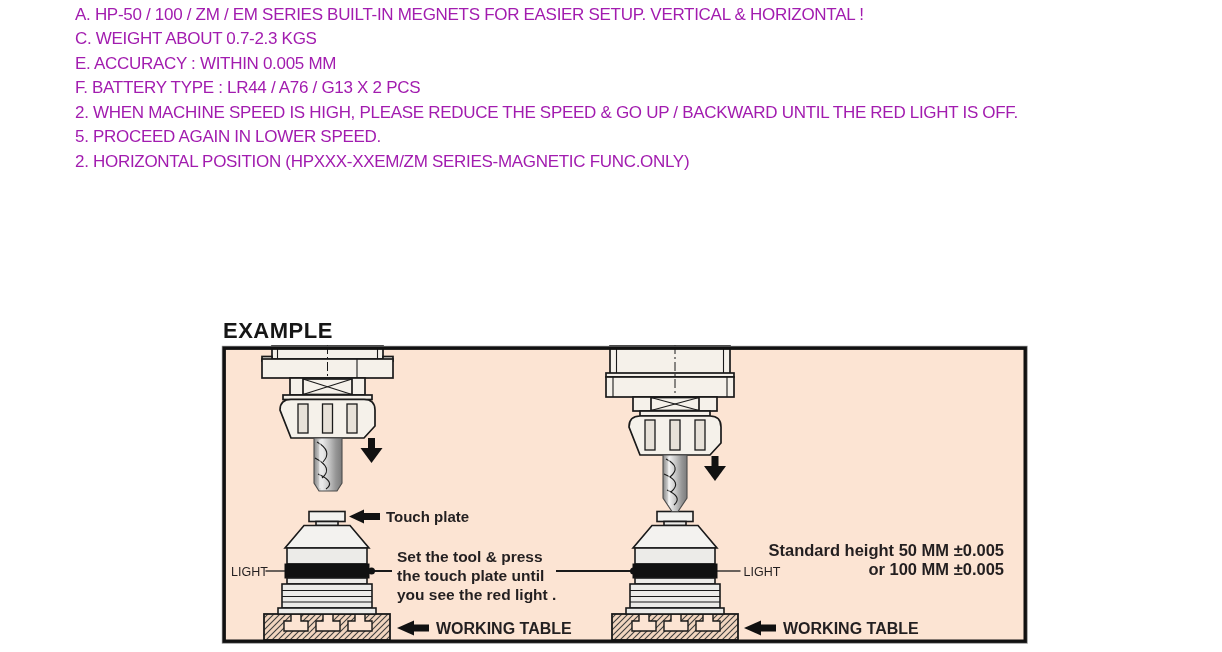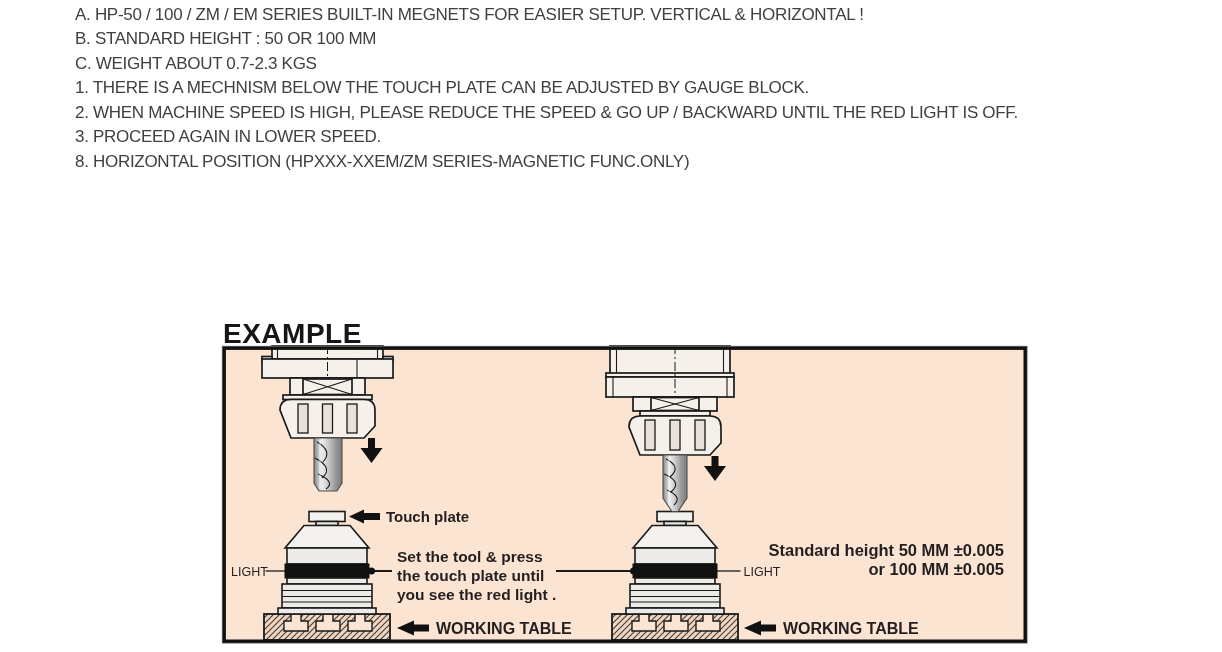--- a/index.html
+++ b/index.html
@@ -3,53 +3,53 @@
 <meta charset="utf-8">
 <style>
   html,body{margin:0;padding:0;}
   body{
     width:1222px;height:652px;position:relative;overflow:hidden;
     background:#ffffff;
     font-family:"Liberation Sans",sans-serif;
   }
   .spec{
     position:absolute;left:75px;top:3px;
-    color:#404040;font-size:17px;letter-spacing:-0.3px;font-weight:500;
+    color:#a21caf;font-size:17px;letter-spacing:-0.3px;font-weight:500;
   }
   .spec .line{height:24.45px;line-height:24.45px;white-space:pre;}
   .spec .indent{padding-left:17px;}
   .example-h{
     position:absolute;left:223px;top:318px;
-    font-size:28px;font-weight:700;color:#161616;letter-spacing:.5px;
+    font-size:22px;font-weight:700;color:#161616;letter-spacing:.5px;
   }
   svg{position:absolute;left:0;top:0;}
   .part{fill:#f5f1ea;stroke:#1a1a1a;stroke-width:1.7;}
   .slot{fill:#e7e1d8;stroke:#1a1a1a;stroke-width:1.3;}
   .sens{fill:#ecebe8;stroke:#1a1a1a;stroke-width:1.6;}
   .sens2{fill:#f3f2ef;stroke:#1a1a1a;stroke-width:1.6;}
   .thin{stroke:#1a1a1a;stroke-width:1.1;fill:none;}
   .cl{stroke:#1a1a1a;stroke-width:1;fill:none;stroke-dasharray:9 3 2 3;}
   .conn{stroke:#1a1a1a;stroke-width:2;fill:none;}
   .lln{stroke:#1a1a1a;stroke-width:1.3;fill:none;}
   .blk{fill:#111111;}
   text{fill:#231f20;font-family:"Liberation Sans",sans-serif;}
   .tb{font-weight:700;}
   .ts{font-weight:400;}
 </style>
 </head>
 <body>
 
 <div class="spec">
   <div class="line">A. HP-50 / 100 / ZM / EM SERIES BUILT-IN MEGNETS FOR EASIER SETUP. VERTICAL &amp; HORIZONTAL !</div>
-  <div class="line">B. STANDARD HEIGHT : 50 OR 100 MM</div>
   <div class="line">C. WEIGHT ABOUT 0.7-2.3 KGS</div>
-  <div class="line">1. THERE IS A MECHNISM BELOW THE TOUCH PLATE CAN BE ADJUSTED BY GAUGE BLOCK.</div>
+  <div class="line">E. ACCURACY : WITHIN 0.005 MM</div>
+  <div class="line">F. BATTERY TYPE : LR44 / A76 / G13 X 2 PCS</div>
   <div class="line">2. WHEN MACHINE SPEED IS HIGH, PLEASE REDUCE THE SPEED &amp; GO UP / BACKWARD UNTIL THE RED LIGHT IS OFF.</div>
-  <div class="line">3. PROCEED AGAIN IN LOWER SPEED.</div>
-  <div class="line">8. HORIZONTAL POSITION (HPXXX-XXEM/ZM SERIES-MAGNETIC FUNC.ONLY)</div>
+  <div class="line">5. PROCEED AGAIN IN LOWER SPEED.</div>
+  <div class="line">2. HORIZONTAL POSITION (HPXXX-XXEM/ZM SERIES-MAGNETIC FUNC.ONLY)</div>
 </div>
 
 <div class="example-h">EXAMPLE</div>
 
 <svg width="1222" height="652" viewBox="0 0 1222 652">
   <defs>
     <linearGradient id="metal" x1="0" y1="0" x2="1" y2="0">
       <stop offset="0" stop-color="#858585"></stop>
       <stop offset="0.28" stop-color="#ededed"></stop>
       <stop offset="0.55" stop-color="#c2c2c2"></stop>

